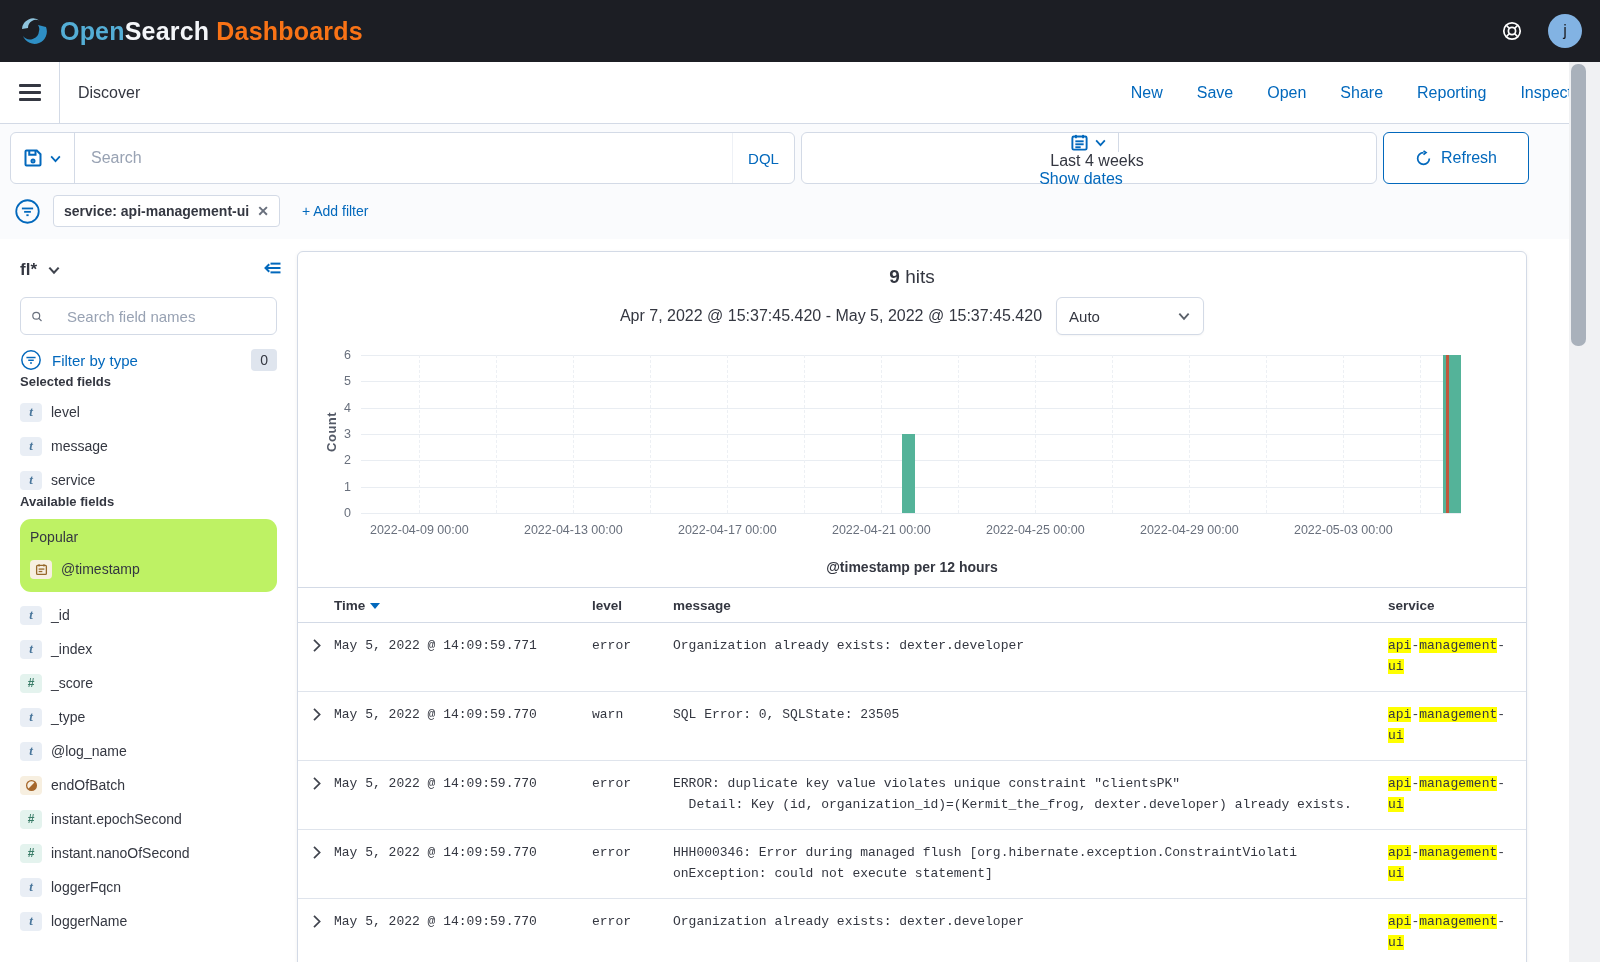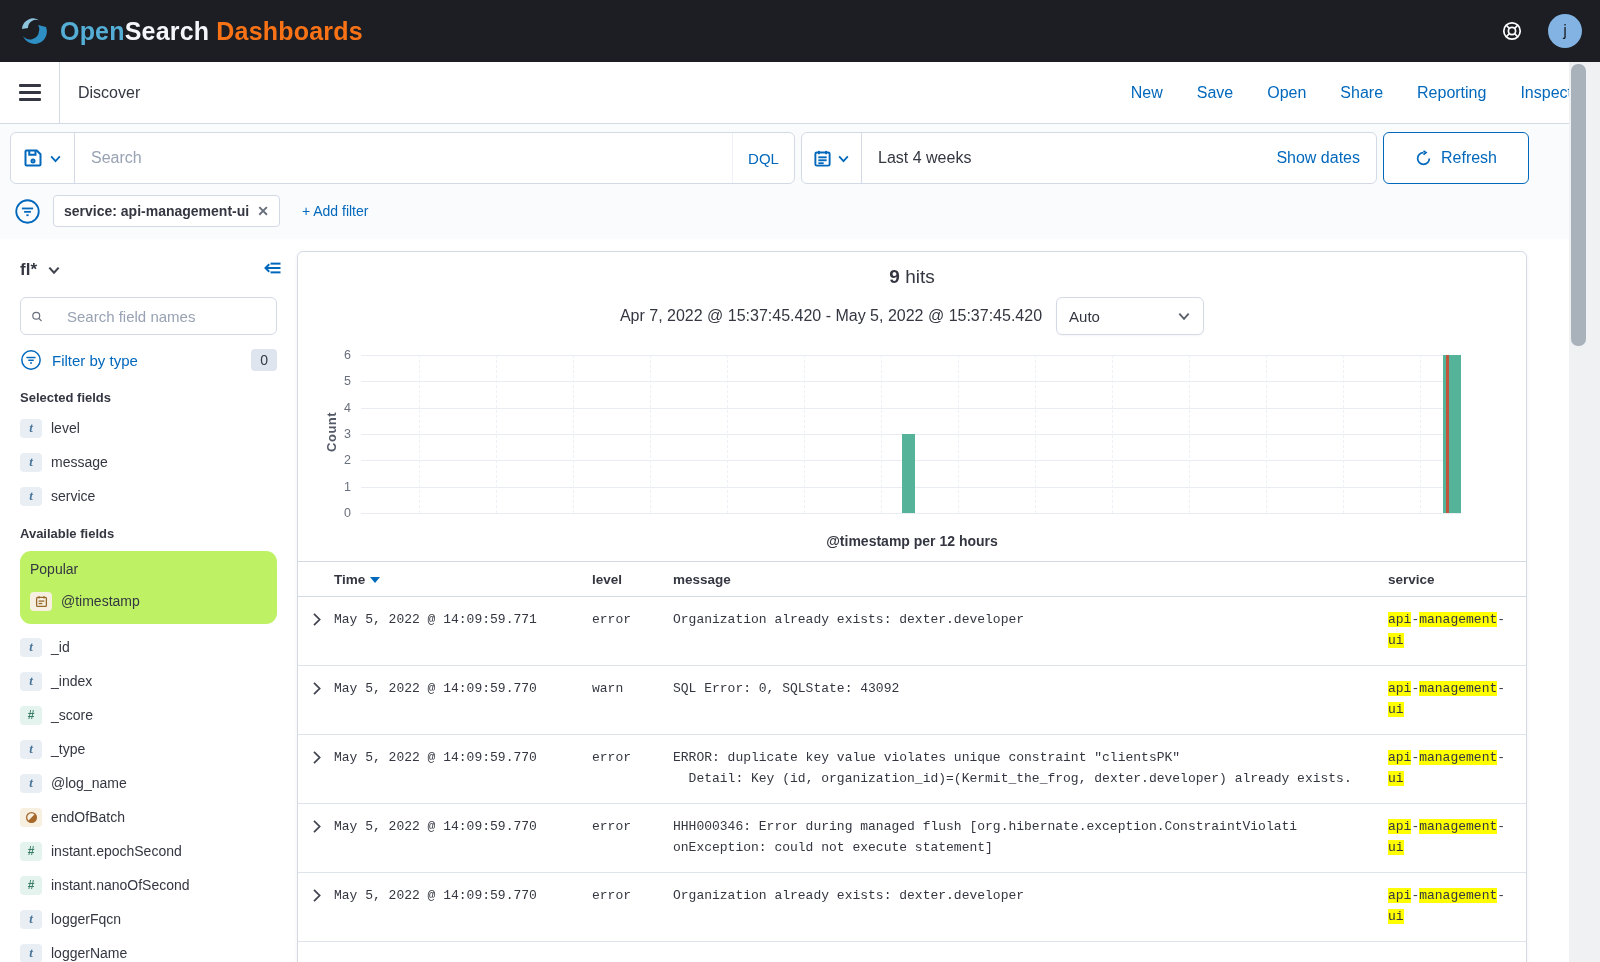--- a/index.html
+++ b/index.html
@@ -30,21 +30,21 @@
 
   
   .query-section { background:#fafbfd; padding:8px 10px 12px 10px; }
   .qrow1 { display:flex; gap:6px; }
   .control { background:#fff; border:1px solid #d3dae6; border-radius:6px; height:52px; display:flex; align-items:center; }
   .search-group { flex:1; max-width:785px; }
   .save-btn { width:64px; height:100%; display:flex; align-items:center; justify-content:center; gap:6px; border-right:1px solid #d3dae6; cursor:pointer; }
   .search-input { flex:1; border:none; outline:none; font-size:16px; padding:0 16px; font-family:inherit; color:#343741; background:transparent; }
   .search-input::placeholder { color:#98a2b3; }
   .dql-btn { width:62px; text-align:center; color:#0268bc; font-size:15px; border-left:1px solid #eef1f6; cursor:pointer; height:100%; display:flex; align-items:center; justify-content:center; }
-  .date-group { width:576px; }
+  .date-group { width:576px;flex-direction:column; }
   .cal-btn { width:60px; height:100%; display:flex; align-items:center; justify-content:center; gap:5px; border-right:1px solid #d3dae6; cursor:pointer; }
   .date-text { flex:1; font-size:16px; padding-left:16px; cursor:pointer; }
   .show-dates { color:#0268bc; font-size:16px; padding-right:16px; cursor:pointer; }
   .refresh-btn { width:146px; height:52px; border:1px solid #0268bc; border-radius:6px; background:#fff; color:#0268bc; font-size:16px; display:flex; align-items:center; justify-content:center; gap:9px; cursor:pointer; font-family:inherit; }
 
   .qrow2 { display:flex; align-items:center; margin-top:11px; padding-left:4px; }
   .filter-chip { display:flex; align-items:center; gap:8px; background:#fff; border:1px solid #d3dae6; border-radius:4px; height:32px; padding:0 10px; margin-left:12px; font-size:14px; font-weight:600; cursor:pointer; }
   .chip-x { color:#69707d; font-size:14px; cursor:pointer; }
   .add-filter { color:#0268bc; font-size:14px; margin-left:22px; cursor:pointer; }
 
@@ -52,21 +52,21 @@
   .content { display:flex; align-items:flex-start; }
   .sidebar { width:297px; padding:12px 20px 0 20px; flex-shrink:0; }
   .sb-top { display:flex; align-items:center;margin-top:7px; }
   .index-pattern { font-size:17px; font-weight:700; display:flex; align-items:center; gap:10px; cursor:pointer; }
   .collapse-btn { margin-left:auto; cursor:pointer; margin-right:-6px; }
   .field-search { margin-top:16px; height:38px; border:1px solid #d3dae6; border-radius:6px; background:#fff; display:flex; align-items:center; padding:0 10px; gap:24px; }
   .field-search input { border:none; outline:none; flex:1; font-size:15px; font-family:inherit; color:#343741; background:transparent; }
   .field-search input::placeholder { color:#98a2b3; }
   .filter-type-row { display:flex; align-items:center; gap:10px; margin-top:14px; color:#0268bc; font-size:15px; cursor:pointer; }
   .zero-badge { margin-left:auto; background:#dfe5ee; color:#343741; border-radius:4px; font-size:14px; padding:3px 9px; }
-  .sb-heading { font-size:13px; font-weight:700; margin-top:19px; }
+  .sb-heading { font-size:13px; font-weight:700; margin-top:3px; }
   .field-row { display:flex; align-items:center; gap:9px; margin-top:12px; height:22px; cursor:pointer; }
   .field-name { font-size:14px; }
   .fbadge { width:22px; height:19px; border-radius:4px; display:flex; align-items:center; justify-content:center; font-size:12px; flex-shrink:0; }
   .fb-t { background:#e9eef5; color:#49769b; font-family:"Liberation Serif",serif; font-style:italic; font-weight:700; font-size:13px; }
   .fb-num { background:#e4f3ee; color:#3a7d68; font-weight:700; }
   .fb-date { background:#f7efe0; }
   .fb-bool { background:#f7efe0; }
   .popular-block { background:#bef264; border-radius:11px; margin-top:10px; padding:10px 2px 12px 2px; }
   .popular-title { font-size:14px; padding-left:8px; }
   .popular-block .field-row { padding-left:8px; margin-top:13px; }
@@ -376,20 +376,29 @@
         <div class="gridline-v" style="left: 61.3%;"></div>
         <div class="gridline-v" style="left: 68.3%;"></div>
         <div class="gridline-v" style="left: 75.3%;"></div>
         <div class="gridline-v" style="left: 82.3%;"></div>
         <div class="gridline-v" style="left: 89.3%;"></div>
         <div class="gridline-v" style="left: 96.3%;"></div>
         <div class="bar" style="left: calc(49.8% - 6.5px); width: 13px; height: 79px; background: rgb(84, 179, 153);"></div>
         <div class="bar" style="left: calc(99.2% - 9px); width: 18px; height: 158px; background: rgb(84, 179, 153);"></div>
         <div class="now-line" style="left: calc(98.8% - 1.5px); background: rgb(192, 87, 61);"></div>
       </div>
+    <div class="xlabels" id="xlabels">
+        <div class="xtick" style="left: 5.3%;">2022-04-09 00:00</div>
+        <div class="xtick" style="left: 19.3%;">2022-04-13 00:00</div>
+        <div class="xtick" style="left: 33.3%;">2022-04-17 00:00</div>
+        <div class="xtick" style="left: 47.3%;">2022-04-21 00:00</div>
+        <div class="xtick" style="left: 61.3%;">2022-04-25 00:00</div>
+        <div class="xtick" style="left: 75.3%;">2022-04-29 00:00</div>
+        <div class="xtick" style="left: 89.3%;">2022-05-03 00:00</div>
+      </div>
     <div class="axis-title">@timestamp per 12 hours</div>
 
     <div class="doc-table">
       <div class="t-head">
         <div></div>
         <div class="th-time">
           <span>Time</span>
           <span class="sort-arrow"></span>
         </div>
         <div>level</div>
@@ -409,21 +418,21 @@
             <div class="mono c-service"><mark>api</mark>-<mark>management</mark>-<mark>ui</mark></div>
           </div>
           <div class="t-row">
             <div class="c-expand">
               <svg width="15" height="15" viewBox="0 0 12 12" fill="none" stroke="#40444e" stroke-width="1.4">
                 <polyline points="4,1.5 8.5,6 4,10.5"></polyline>
               </svg>
             </div>
             <div class="mono c-time">May 5, 2022 @ 14:09:59.770</div>
             <div class="mono">warn</div>
-            <div class="mono c-msg">SQL Error: 0, SQLState: 43092</div>
+            <div class="mono c-msg">SQL Error: 0, SQLState: 23505</div>
             <div class="mono c-service"><mark>api</mark>-<mark>management</mark>-<mark>ui</mark></div>
           </div>
           <div class="t-row">
             <div class="c-expand">
               <svg width="15" height="15" viewBox="0 0 12 12" fill="none" stroke="#40444e" stroke-width="1.4">
                 <polyline points="4,1.5 8.5,6 4,10.5"></polyline>
               </svg>
             </div>
             <div class="mono c-time">May 5, 2022 @ 14:09:59.770</div>
             <div class="mono">error</div>

